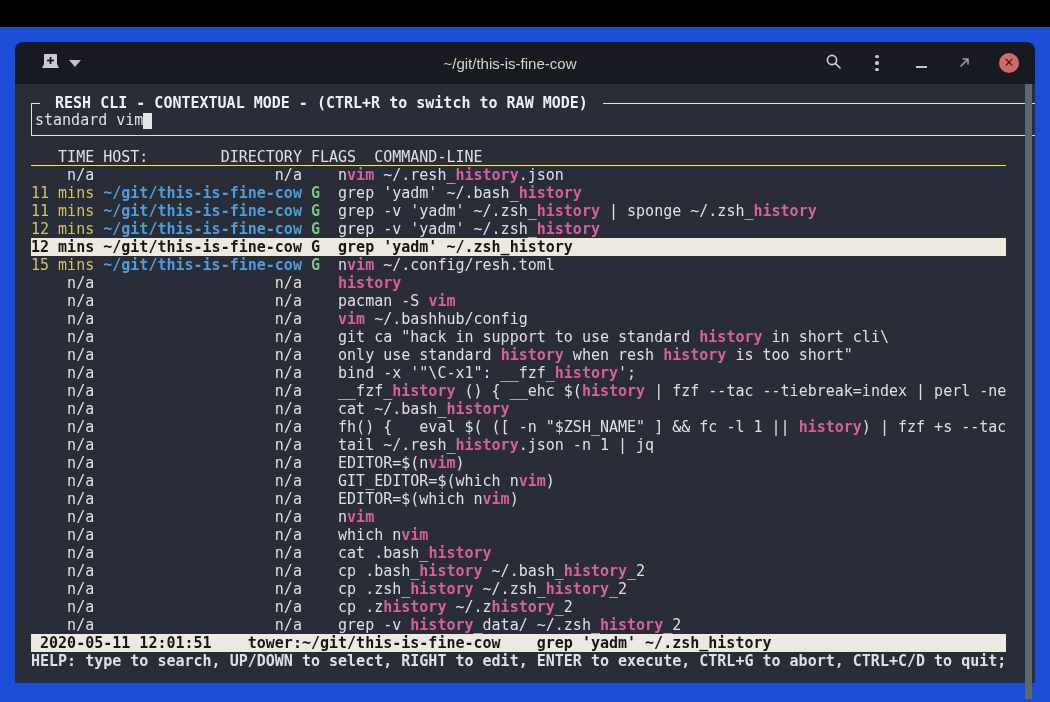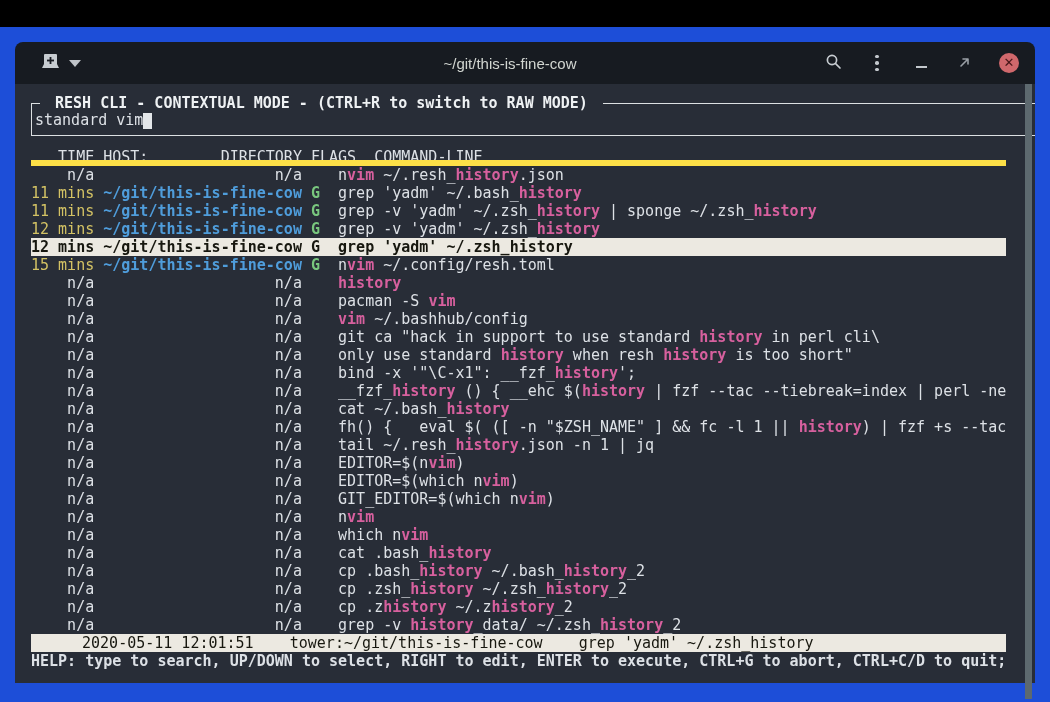--- a/index.html
+++ b/index.html
@@ -30,30 +30,30 @@
               padding:10px 0 0 16px; font-family:"DejaVu Sans Mono", monospace; }
   .line { white-space:pre; font:15px/18px "DejaVu Sans Mono", monospace; color:var(--foreground,#dde1e6);
           width:108ch; height:18px; overflow:hidden; }
 
   .promptbox { position:relative; width:108ch; height:33px; border:1px solid #dce0e2; margin-top:9px; margin-bottom:12px; }
   .boxtitle { position:absolute; top:-10px; left:8px; background:var(--terminal_bg,#282d37); padding:0 6px;
               font:bold 15px/18px "DejaVu Sans Mono", monospace; color:#eef1f3; white-space:pre; }
   .inputline { padding:7px 0 0 3px; font:15px/18px "DejaVu Sans Mono", monospace; color:var(--foreground,#dde1e6); white-space:pre; }
   .cursor { display:inline-block; width:1ch; height:16px; background:#e3e6e9; vertical-align:text-bottom; }
 
-  .thead { border-bottom:6px solid #fde047; }
+  .thead { border-bottom:1px solid #fde047; }
 
   .c-time  { color:var(--time_yellow,#d3c264); }
   .c-dir   { color:var(--directory_blue,#4f9ddb); font-weight:bold; }
   .c-flag  { color:var(--flag_green,#79c77e); font-weight:bold; }
   .c-match { color:var(--match_pink,#d7609e); font-weight:bold; }
   .row.sel { background:var(--selection_bg,#ece9e1); }
   .row.sel span { color:#17170f; font-weight:bold; text-decoration:none; }
 
-  .statusbar { background:var(--selection_bg,#ece9e1); color:#17170f; font-weight:normal;padding-left:42px; }
+  .statusbar { background:var(--selection_bg,#ece9e1); color:#17170f; font-weight:bold; }
   .helpline  { color:var(--foreground,#dde1e6);font-weight:bold; }
 
   .scrollbar { position:absolute; top:0; right:3px; width:7px; height:615px; background:#5d696f; }
 </style>
 </head>
 <body>
 
 <div class="page">
   <div class="window">
 
@@ -112,30 +112,30 @@
       <div id="rows">
           <div class="line row"><span>    n/a</span><span> </span><span>                   n/a</span><span> </span><span class="c-flag">   </span><span>n</span><span class="c-match">vim</span><span> ~/.resh_</span><span class="c-match">history</span><span>.json</span></div>
           <div class="line row"><span class="c-time">11 mins</span><span> </span><span class="c-dir">~/git/this-is-fine-cow</span><span> </span><span class="c-flag">G  </span><span>grep 'yadm' ~/.bash_</span><span class="c-match">history</span></div>
           <div class="line row"><span class="c-time">11 mins</span><span> </span><span class="c-dir">~/git/this-is-fine-cow</span><span> </span><span class="c-flag">G  </span><span>grep -v 'yadm' ~/.zsh_</span><span class="c-match">history</span><span> | sponge ~/.zsh_</span><span class="c-match">history</span></div>
           <div class="line row"><span class="c-time">12 mins</span><span> </span><span class="c-dir">~/git/this-is-fine-cow</span><span> </span><span class="c-flag">G  </span><span>grep -v 'yadm' ~/.zsh_</span><span class="c-match">history</span></div>
           <div class="line row sel"><span class="c-time">12 mins</span><span> </span><span class="c-dir">~/git/this-is-fine-cow</span><span> </span><span class="c-flag">G  </span><span>grep 'yadm' ~/.zsh_history</span></div>
           <div class="line row"><span class="c-time">15 mins</span><span> </span><span class="c-dir">~/git/this-is-fine-cow</span><span> </span><span class="c-flag">G  </span><span>n</span><span class="c-match">vim</span><span> ~/.config/resh.toml</span></div>
           <div class="line row"><span>    n/a</span><span> </span><span>                   n/a</span><span> </span><span class="c-flag">   </span><span class="c-match">history</span></div>
           <div class="line row"><span>    n/a</span><span> </span><span>                   n/a</span><span> </span><span class="c-flag">   </span><span>pacman -S </span><span class="c-match">vim</span></div>
           <div class="line row"><span>    n/a</span><span> </span><span>                   n/a</span><span> </span><span class="c-flag">   </span><span class="c-match">vim</span><span> ~/.bashhub/config</span></div>
-          <div class="line row"><span>    n/a</span><span> </span><span>                   n/a</span><span> </span><span class="c-flag">   </span><span>git ca "hack in support to use standard </span><span class="c-match">history</span><span> in perl cli\</span></div>
+          <div class="line row"><span>    n/a</span><span> </span><span>                   n/a</span><span> </span><span class="c-flag">   </span><span>git ca "hack in support to use standard </span><span class="c-match">history</span><span> in short cli\</span></div>
           <div class="line row"><span>    n/a</span><span> </span><span>                   n/a</span><span> </span><span class="c-flag">   </span><span>only use standard </span><span class="c-match">history</span><span> when resh </span><span class="c-match">history</span><span> is too short"</span></div>
           <div class="line row"><span>    n/a</span><span> </span><span>                   n/a</span><span> </span><span class="c-flag">   </span><span>bind -x '"\C-x1": __fzf_</span><span class="c-match">history</span><span>';</span></div>
           <div class="line row"><span>    n/a</span><span> </span><span>                   n/a</span><span> </span><span class="c-flag">   </span><span>__fzf_</span><span class="c-match">history</span><span> () { __ehc $(</span><span class="c-match">history</span><span> | fzf --tac --tiebreak=index | perl -ne</span></div>
           <div class="line row"><span>    n/a</span><span> </span><span>                   n/a</span><span> </span><span class="c-flag">   </span><span>cat ~/.bash_</span><span class="c-match">history</span></div>
           <div class="line row"><span>    n/a</span><span> </span><span>                   n/a</span><span> </span><span class="c-flag">   </span><span>fh() {   eval $( ([ -n "$ZSH_NAME" ] &amp;&amp; fc -l 1 || </span><span class="c-match">history</span><span>) | fzf +s --tac</span></div>
           <div class="line row"><span>    n/a</span><span> </span><span>                   n/a</span><span> </span><span class="c-flag">   </span><span>tail ~/.resh_</span><span class="c-match">history</span><span>.json -n 1 | jq</span></div>
           <div class="line row"><span>    n/a</span><span> </span><span>                   n/a</span><span> </span><span class="c-flag">   </span><span>EDITOR=$(n</span><span class="c-match">vim</span><span>)</span></div>
+          <div class="line row"><span>    n/a</span><span> </span><span>                   n/a</span><span> </span><span class="c-flag">   </span><span>GIT_EDITOR=$(which n</span><span class="c-match">vim</span><span>)</span></div>
           <div class="line row"><span>    n/a</span><span> </span><span>                   n/a</span><span> </span><span class="c-flag">   </span><span>EDITOR=$(which n</span><span class="c-match">vim</span><span>)</span></div>
-          <div class="line row"><span>    n/a</span><span> </span><span>                   n/a</span><span> </span><span class="c-flag">   </span><span>GIT_EDITOR=$(which n</span><span class="c-match">vim</span><span>)</span></div>
           <div class="line row"><span>    n/a</span><span> </span><span>                   n/a</span><span> </span><span class="c-flag">   </span><span>n</span><span class="c-match">vim</span></div>
           <div class="line row"><span>    n/a</span><span> </span><span>                   n/a</span><span> </span><span class="c-flag">   </span><span>which n</span><span class="c-match">vim</span></div>
           <div class="line row"><span>    n/a</span><span> </span><span>                   n/a</span><span> </span><span class="c-flag">   </span><span>cat .bash_</span><span class="c-match">history</span></div>
           <div class="line row"><span>    n/a</span><span> </span><span>                   n/a</span><span> </span><span class="c-flag">   </span><span>cp .bash_</span><span class="c-match">history</span><span> ~/.bash_</span><span class="c-match">history</span><span>_2</span></div>
           <div class="line row"><span>    n/a</span><span> </span><span>                   n/a</span><span> </span><span class="c-flag">   </span><span>cp .zsh_</span><span class="c-match">history</span><span> ~/.zsh_</span><span class="c-match">history</span><span>_2</span></div>
           <div class="line row"><span>    n/a</span><span> </span><span>                   n/a</span><span> </span><span class="c-flag">   </span><span>cp .z</span><span class="c-match">history</span><span> ~/.z</span><span class="c-match">history</span><span>_2</span></div>
           <div class="line row"><span>    n/a</span><span> </span><span>                   n/a</span><span> </span><span class="c-flag">   </span><span>grep -v </span><span class="c-match">history</span><span>_data/ ~/.zsh_</span><span class="c-match">history</span><span>_2</span></div>
         </div>
 
       <div class="line statusbar"> 2020-05-11 12:01:51    tower:~/git/this-is-fine-cow    grep 'yadm' ~/.zsh_history</div>

